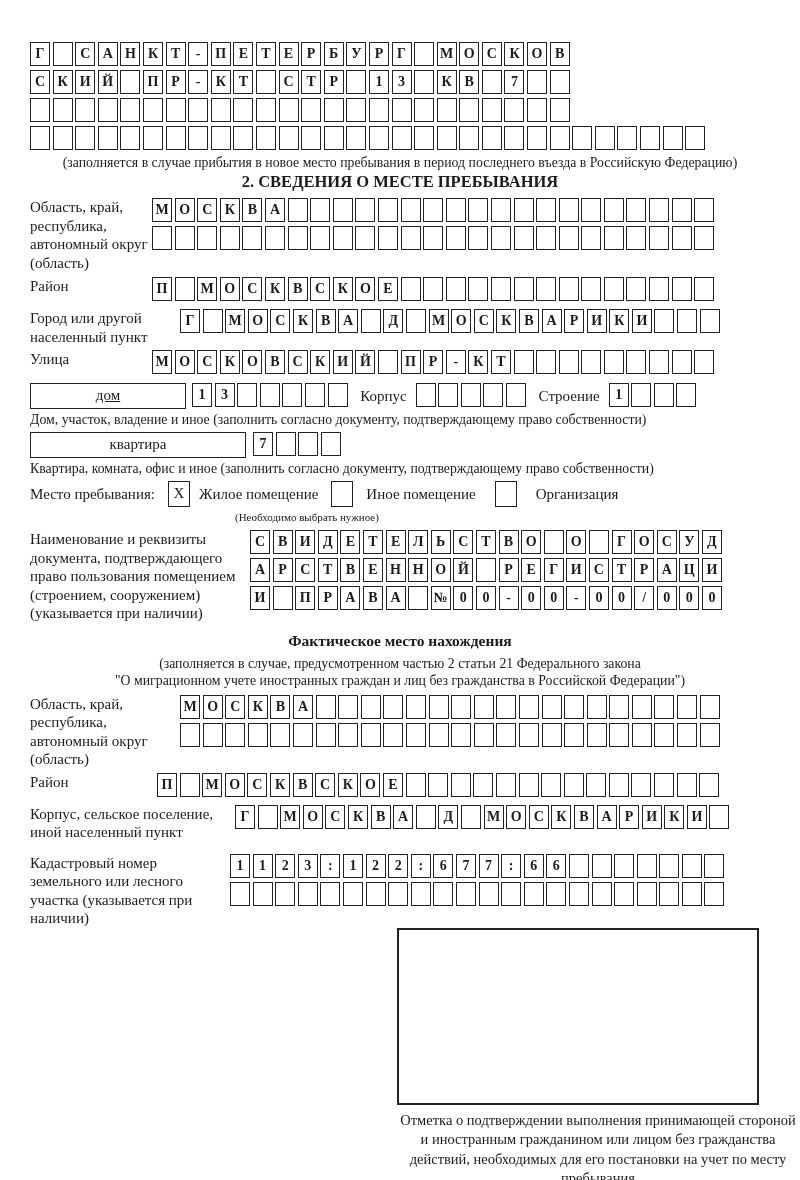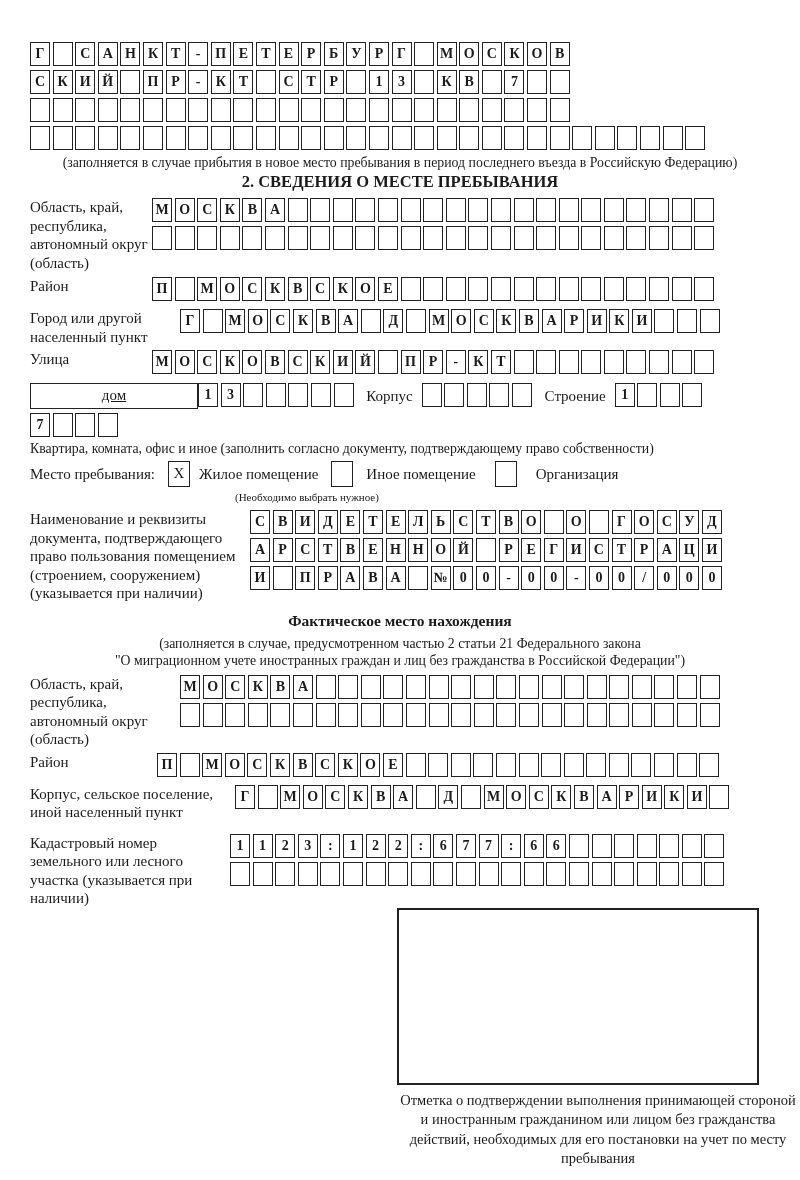--- a/index.html
+++ b/index.html
@@ -24,21 +24,21 @@
 
   .note{font-size:13.8px;line-height:17px;text-align:center;}
   .sec-title{font-size:16.5px;font-weight:bold;text-align:center;line-height:21px;}
   .sub-title{font-size:15.5px;font-weight:bold;text-align:center;line-height:20px;}
 
   .mt2{margin-top:2px;} .mt4{margin-top:4px;} .mt5{margin-top:5px;}
   .mt6{margin-top:6px;} .mt8{margin-top:8px;} .mt12{margin-top:12px;} .mt26{margin-top:26px;}
 
   .widebox{box-sizing:border-box;border:1.6px solid #222;height:26px;line-height:23px;
            text-align:center;font-size:15px;flex:none;background:#fff;}
-  .dombox{width:168px;text-decoration:underline;}
+  .dombox{width:156px;margin-right:6px;text-decoration:underline;}
   .kvbox{width:216px;margin-right:7px;}
   .inline-label{font-size:15px;line-height:26px;padding:0 9px 0 10px;flex:none;}
 
   .checkbox{display:inline-block;box-sizing:border-box;width:22px;height:26px;border:1.6px solid #222;
             text-align:center;line-height:23px;font-size:15px;vertical-align:middle;background:#fff;}
   .opt-label{font-size:15px;line-height:26px;vertical-align:middle;}
   .residence{display:flex;align-items:center;}
   .residence .gap-s{width:9px;flex:none;} .residence .gap-m{width:13px;flex:none;}
   .residence .gap-l{width:19px;flex:none;}
 
@@ -93,22 +93,24 @@
   </div>
 
   <div class="formrow mt5">
     <div class="widebox dombox">дом</div>
     <div class="cellrow inline"><span class="cell">1</span><span class="cell">3</span><span class="cell"></span><span class="cell"></span><span class="cell"></span><span class="cell"></span><span class="cell"></span></div>
     <div class="inline-label">Корпус</div>
     <div class="cellrow inline"><span class="cell"></span><span class="cell"></span><span class="cell"></span><span class="cell"></span><span class="cell"></span></div>
     <div class="inline-label">Строение</div>
     <div class="cellrow inline"><span class="cell">1</span><span class="cell"></span><span class="cell"></span><span class="cell"></span></div>
   </div>
+  <div class="note mt2" style="text-align:left;">Дом, участок, владение и иное (заполнить согласно документу, подтверждающему право собственности)</div>
 
   <div class="formrow mt4">
+    <div class="widebox kvbox">квартира</div>
     <div class="cellrow inline"><span class="cell">7</span><span class="cell"></span><span class="cell"></span><span class="cell"></span></div>
   </div>
   <div class="note mt2" style="text-align:left;">Квартира, комната, офис и иное (заполнить согласно документу, подтверждающему право собственности)</div>
 
   <div class="residence mt4">
     <span class="opt-label">Место пребывания:</span>
     <span class="gap-m"></span>
     <span class="checkbox">X</span>
     <span class="gap-s"></span>
     <span class="opt-label">Жилое помещение</span>

